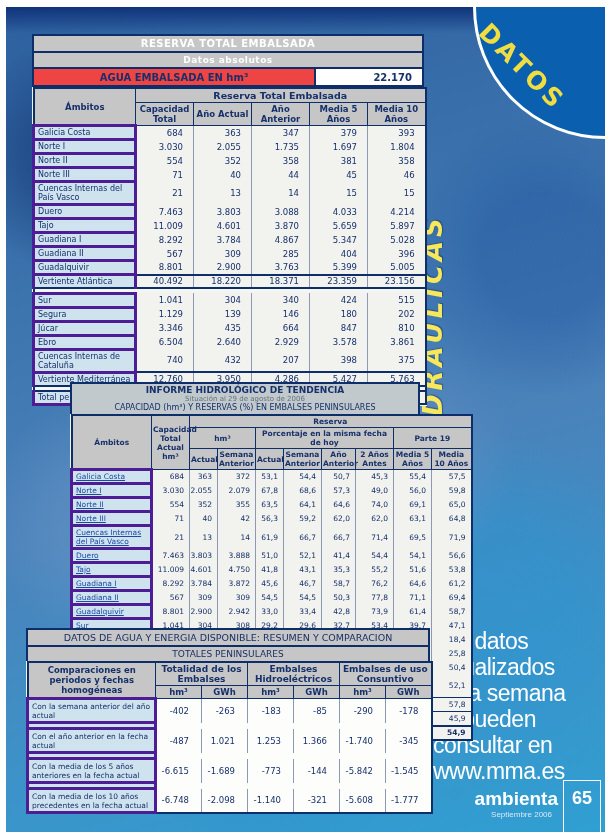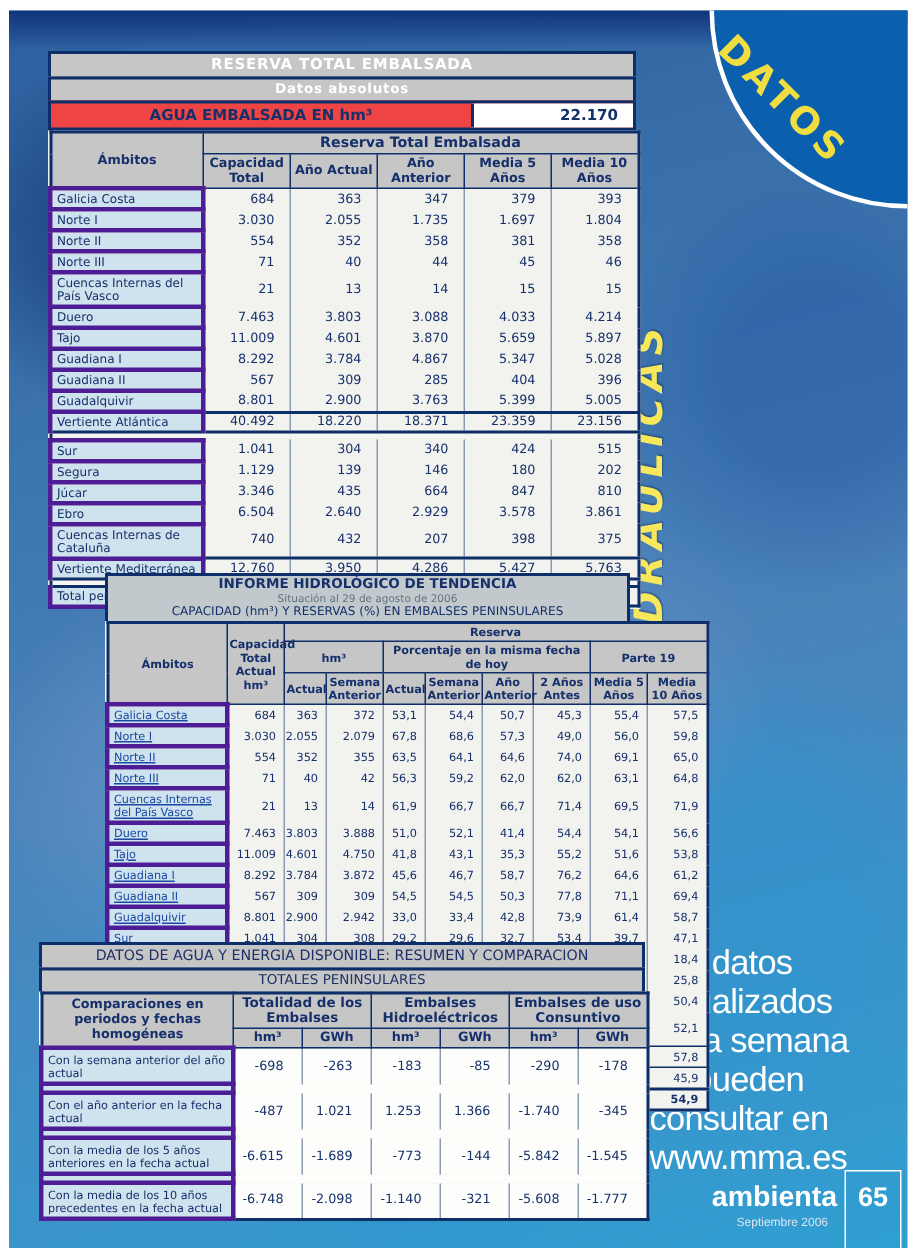--- a/index.html
+++ b/index.html
@@ -581,21 +581,21 @@
         <th>GWh</th>
         <th>hm³</th>
         <th>GWh</th>
         <th>hm³</th>
         <th>GWh</th>
       </tr>
     </thead>
     <tbody>
         <tr class="data">
           <td class="lbl">Con la semana anterior del año actual</td>
-          <td class="num">-698</td>
+          <td class="num">-402</td>
           <td class="num">-263</td>
           <td class="num">-183</td>
           <td class="num">-85</td>
           <td class="num">-290</td>
           <td class="num">-178</td>
         </tr>
         <tr class="gap">
           <td class="lbl"></td>
           <td class="numspacer" colspan="6"></td>
         </tr>

